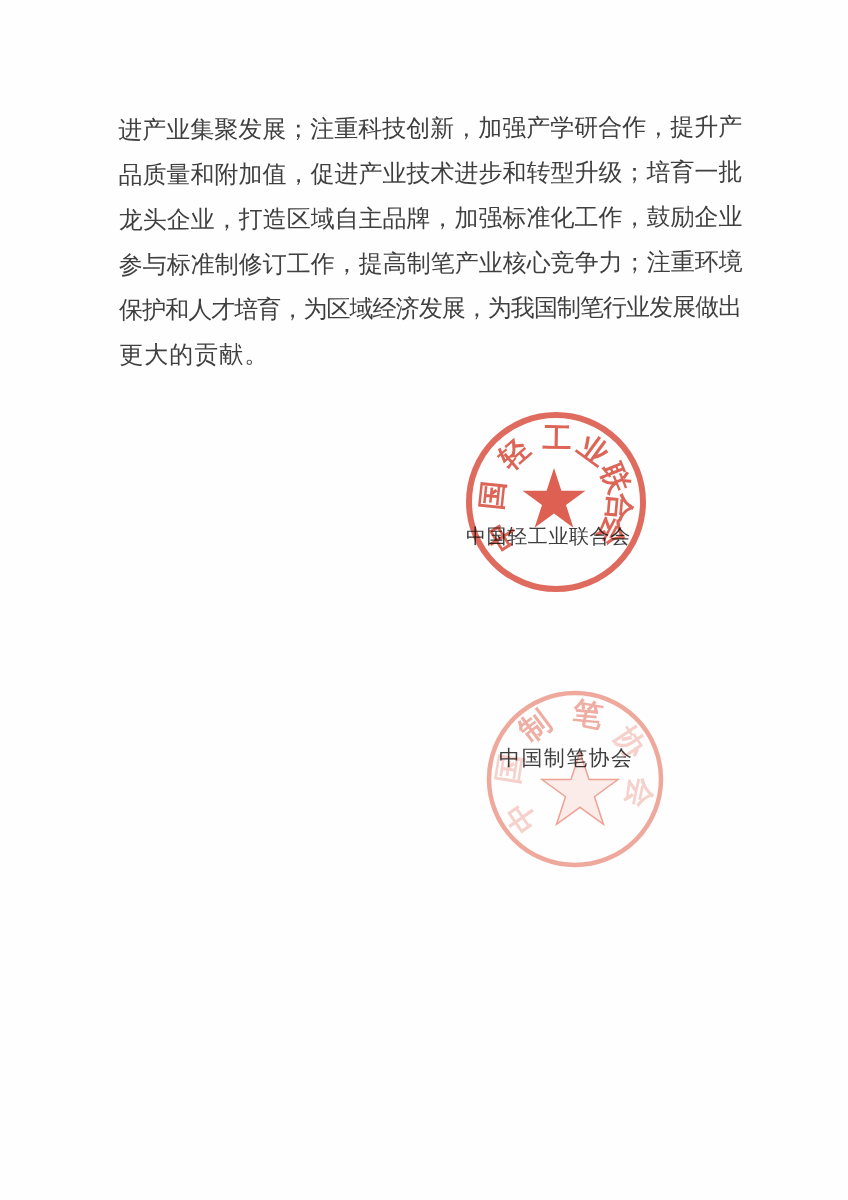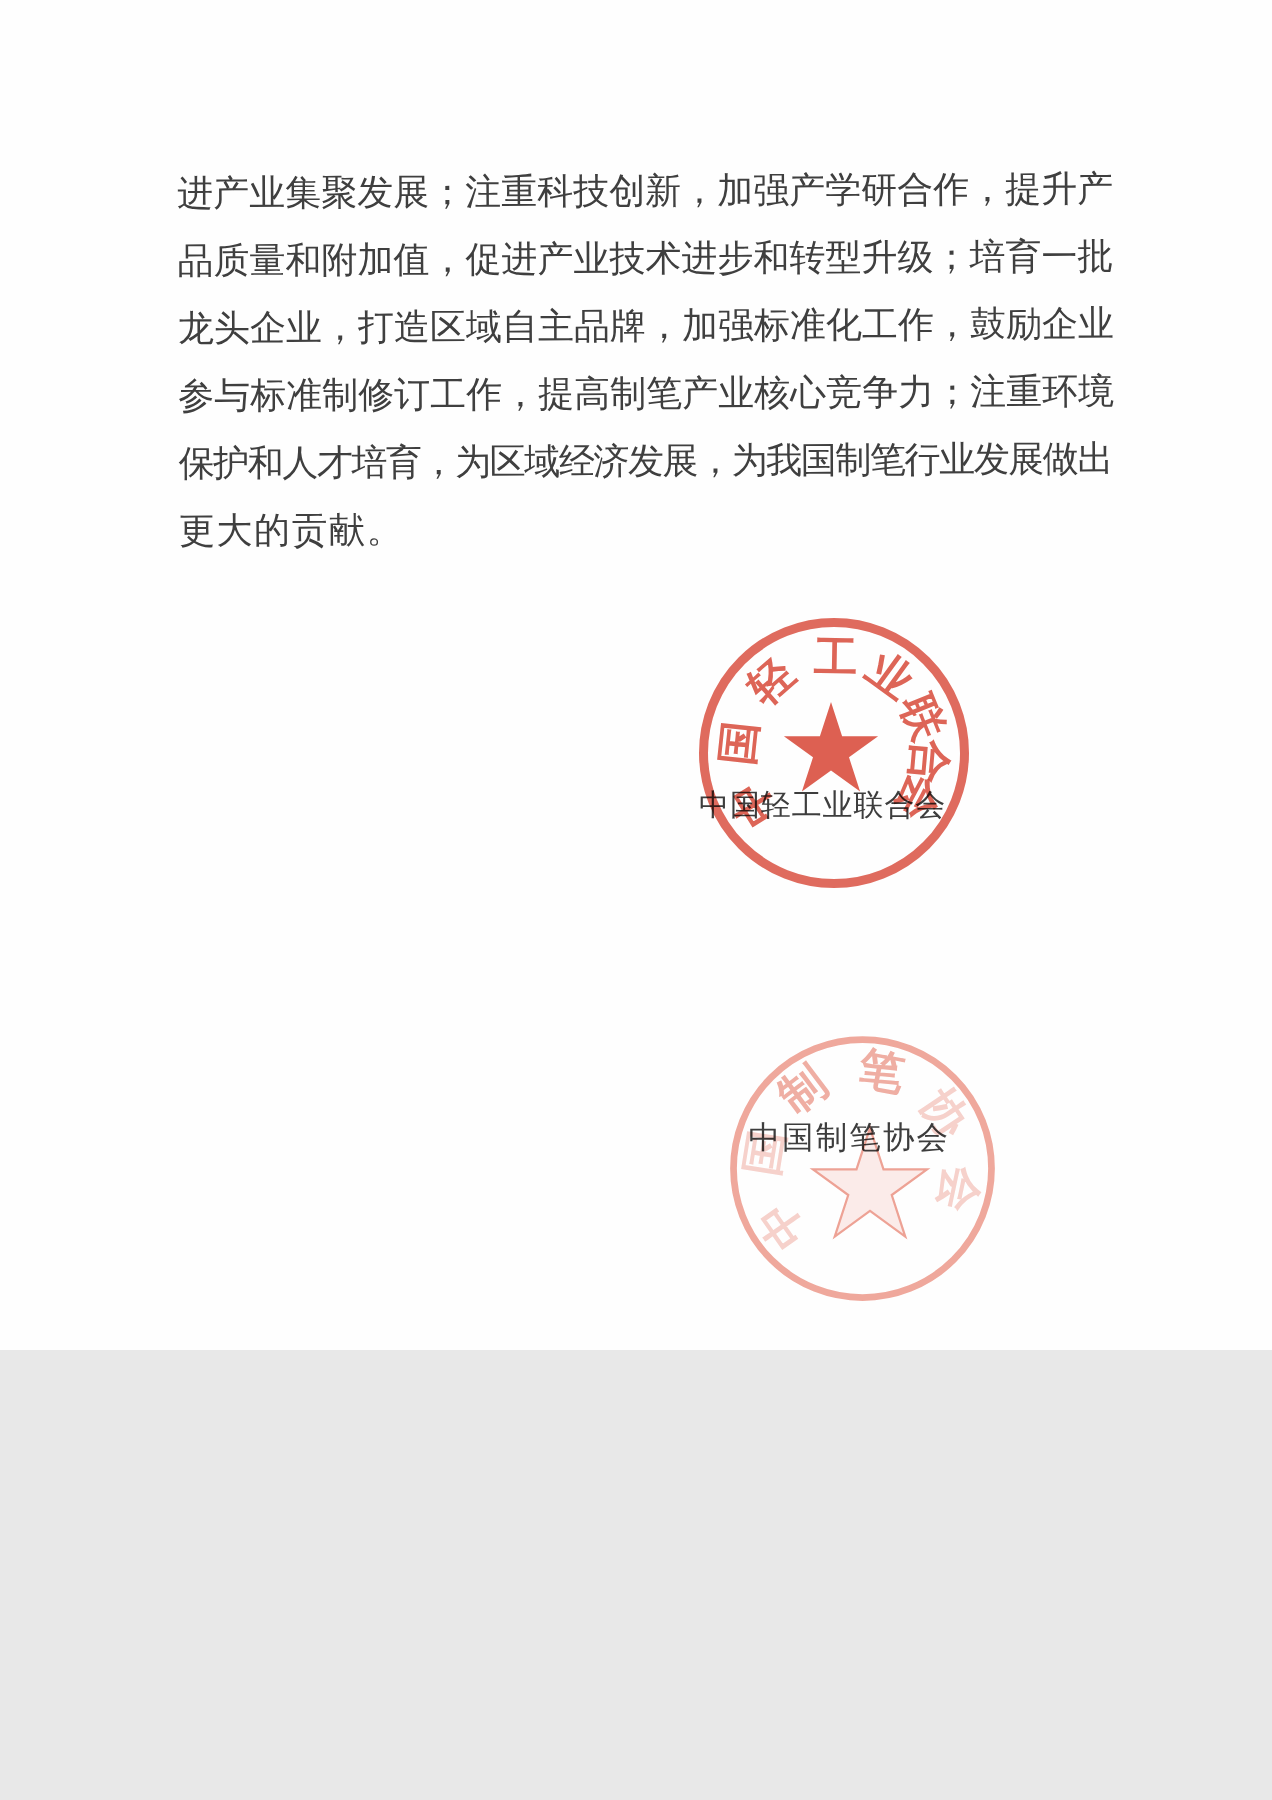--- a/index.html
+++ b/index.html
@@ -1,18 +1,18 @@
 <!DOCTYPE html>
 <html><head>
 <meta charset="utf-8">
 <style>
   html,body{margin:0;padding:0;background:#e8e8e8;}
   .page{
     position:relative;
-    width:848px;height:900px;
+    width:848px;height:1200px;
     margin:0 auto;
     background:#fefefe;
     overflow:hidden;
     font-family:"Liberation Serif","DejaVu Serif",serif;
   }
   
   .body-text{
     position:absolute;
     left:118px;top:108px;width:622px;
     transform:rotate(-0.3deg);

